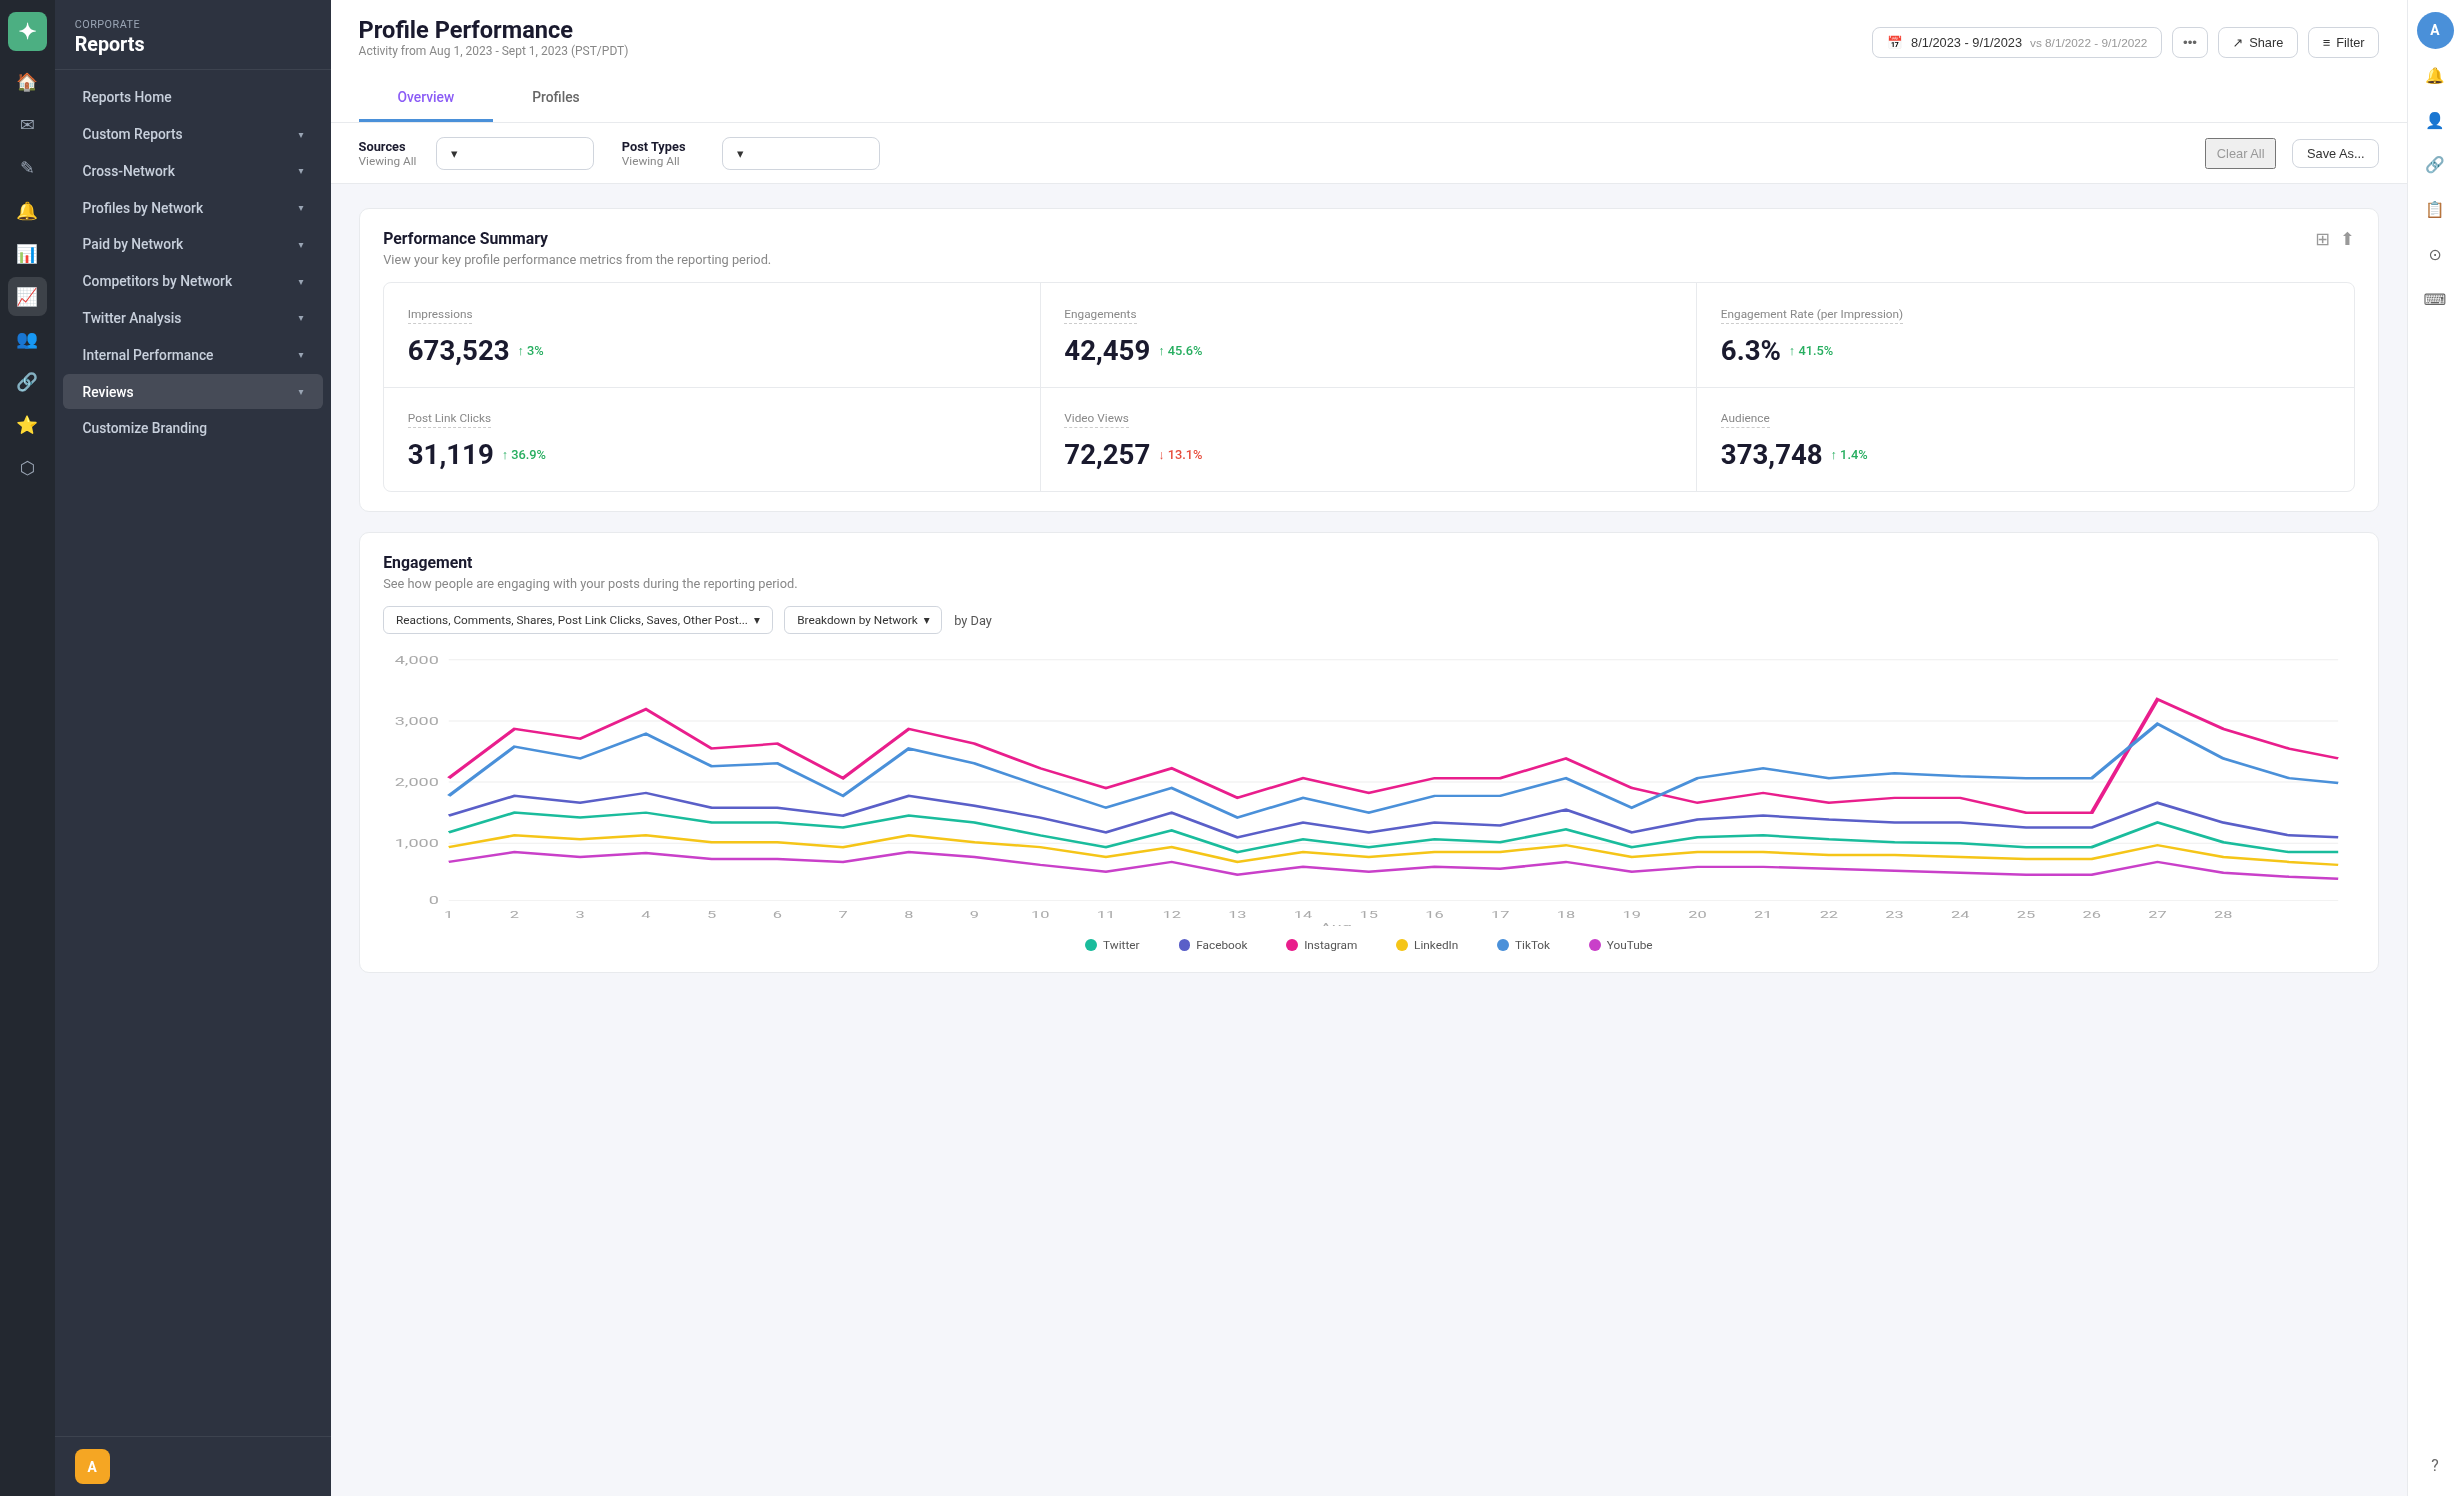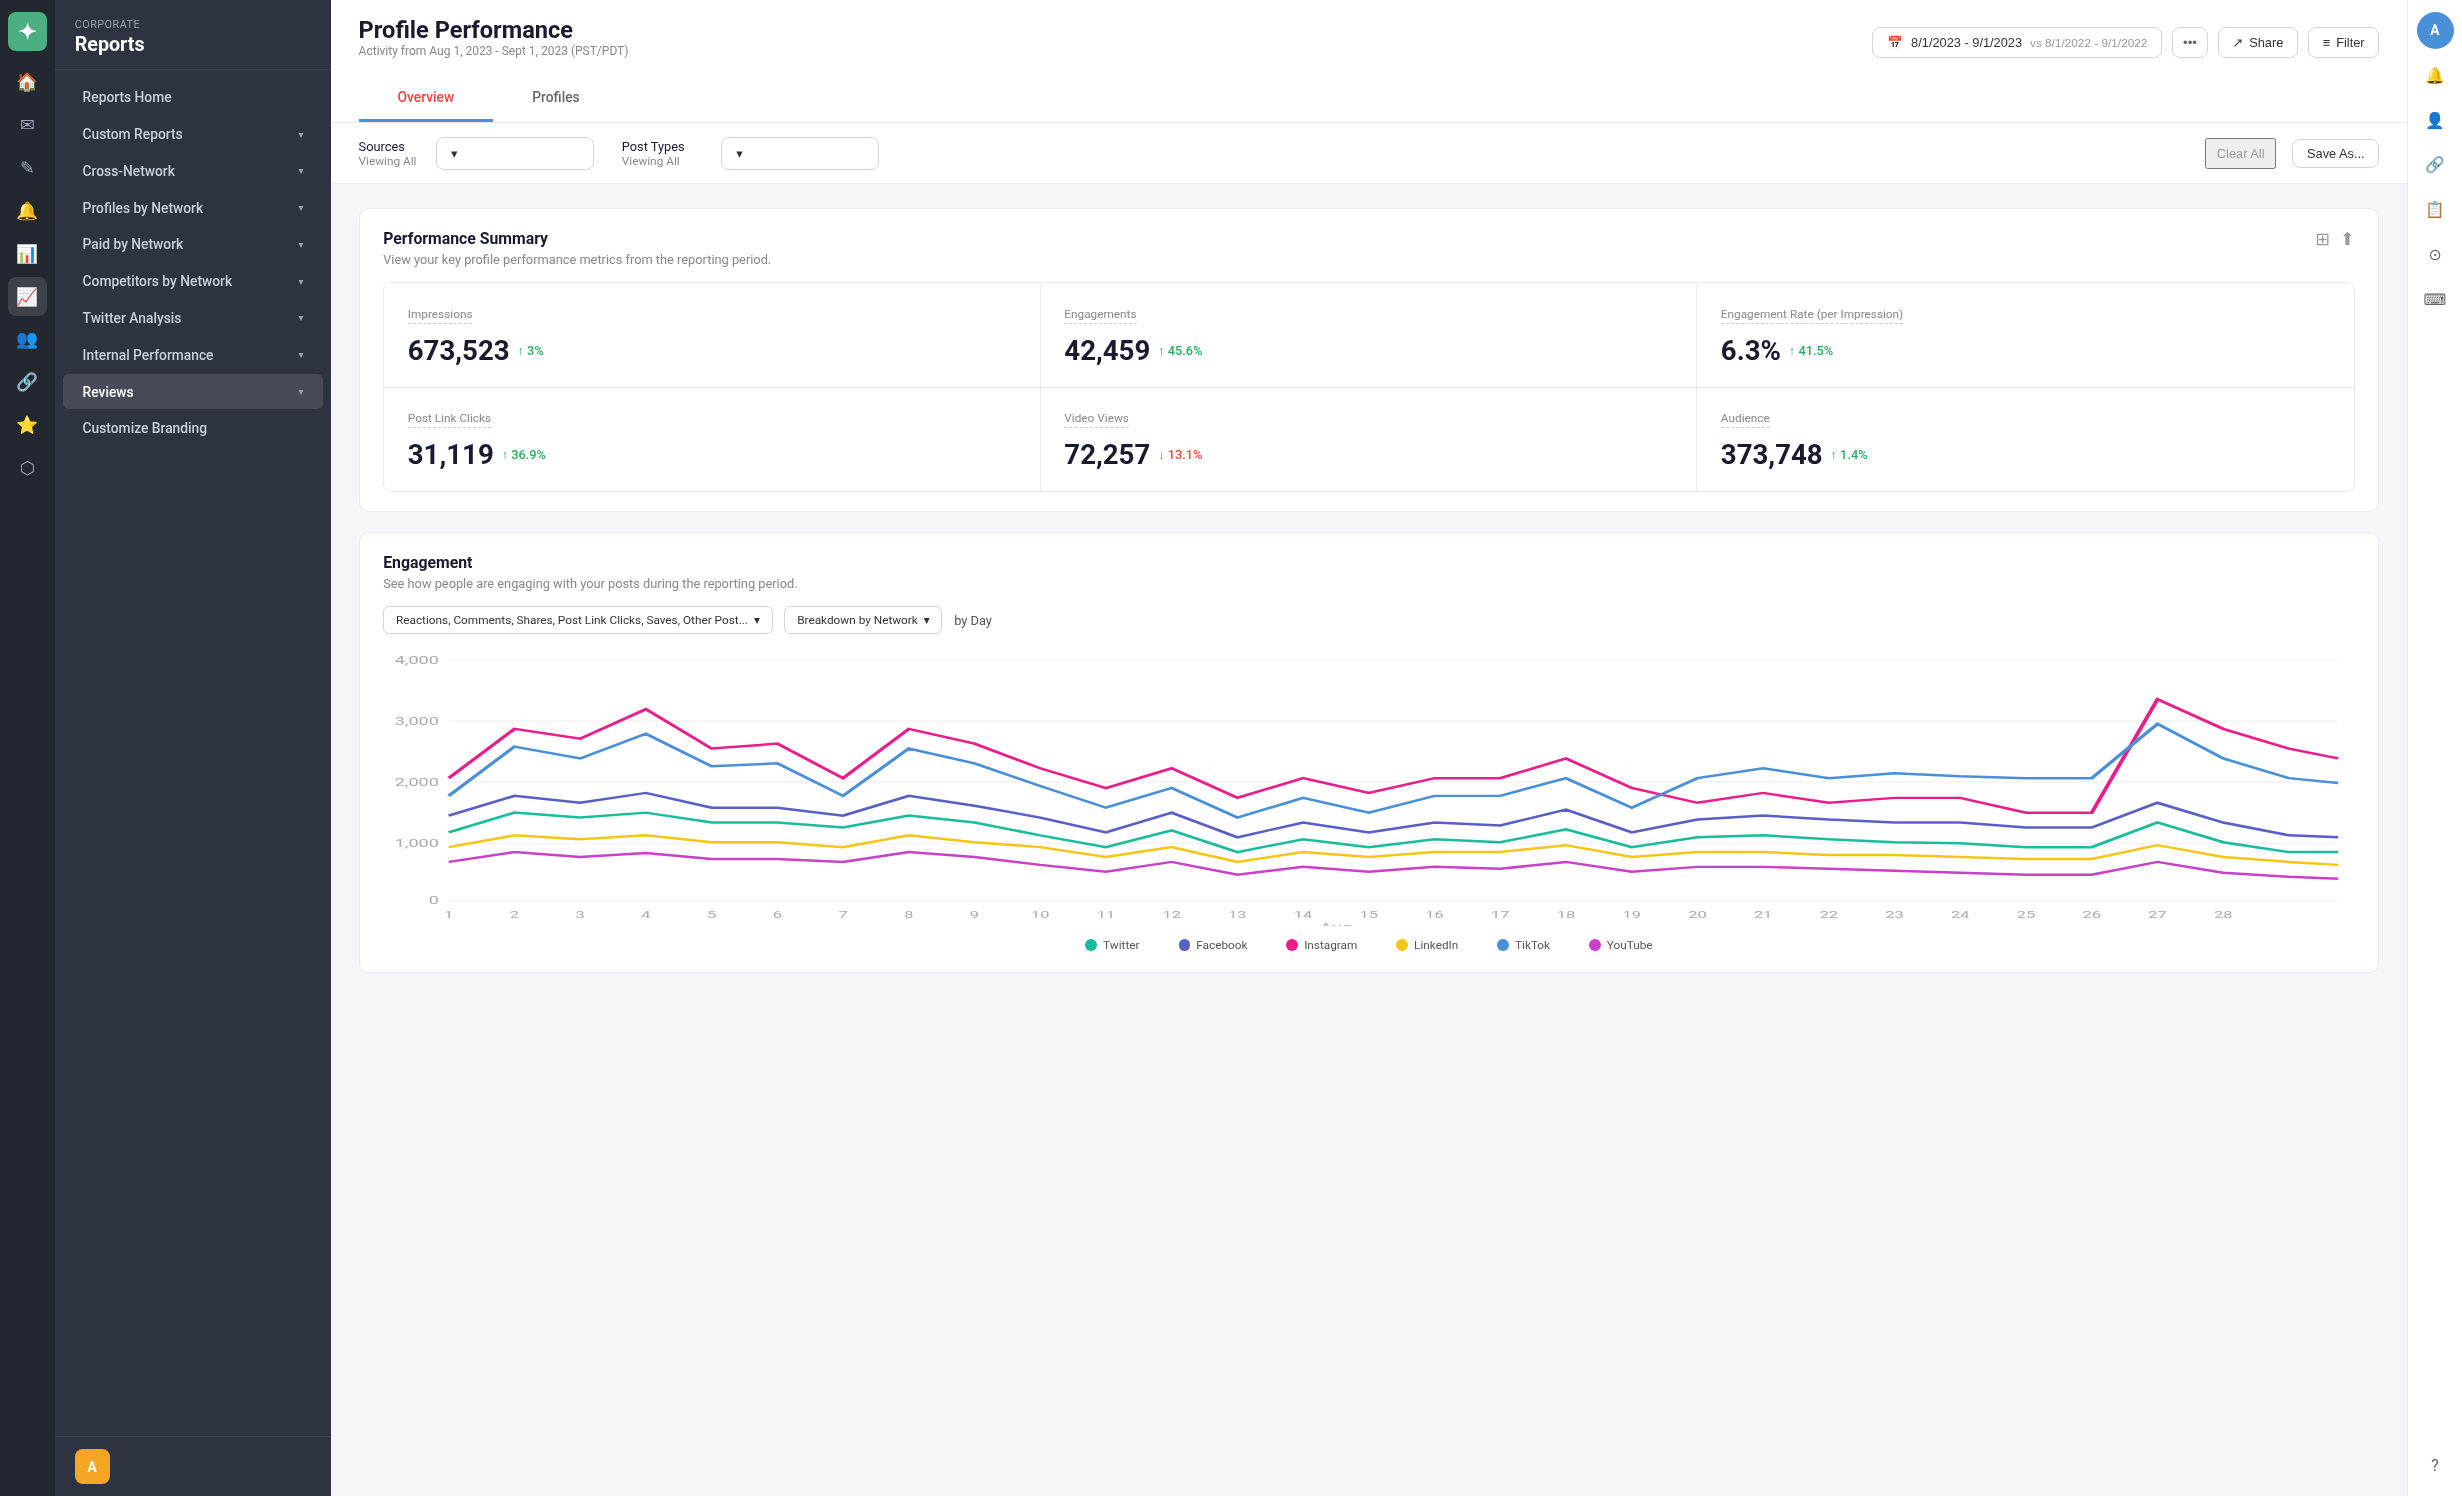--- a/index.html
+++ b/index.html
@@ -210,21 +210,21 @@
     .tab {
       padding: 13.8px 39px;
       font-size: 13.8px;
       font-weight: 500;
       color: #666;
       cursor: pointer;
       border-bottom: 3px solid transparent;
       transition: all 0.15s;
     }
     .tab.active {
-      color: #ef4444;
+      color: #8b5cf6;
       border-bottom: 3px solid #4a90d9;
     }
 
     
     .filters-row {
       background: #fff;
       padding: 13.8px 27.6px;
       display: flex;
       align-items: center;
       gap: 15.8px;
@@ -236,21 +236,21 @@
       gap: 7.9px;
       padding: 7.9px 13.8px;
       border: 1px solid #d0d5dd;
       border-radius: 7.9px;
       background: #fff;
       font-size: 12.8px;
       color: #333;
       cursor: pointer;
       min-width: 158px;
     }
-    .filter-label { font-weight: 400; font-size: 12.8px; color: #1a1a2e; }
+    .filter-label { font-weight: 700; font-size: 12.8px; color: #1a1a2e; }
     .filter-sublabel { font-size: 11.8px; color: #888; }
     .filter-spacer { flex: 1; }
     .clear-btn {
       font-size: 12.8px;
       color: #999;
       cursor: pointer;
       padding: 5.9px 9.9px;
     }
     .save-as-btn {
       font-size: 12.8px;

